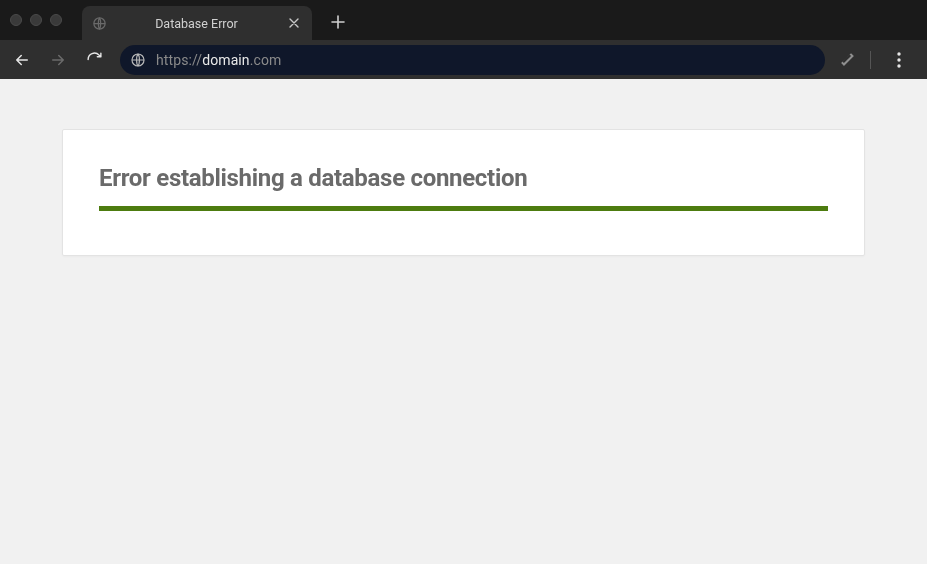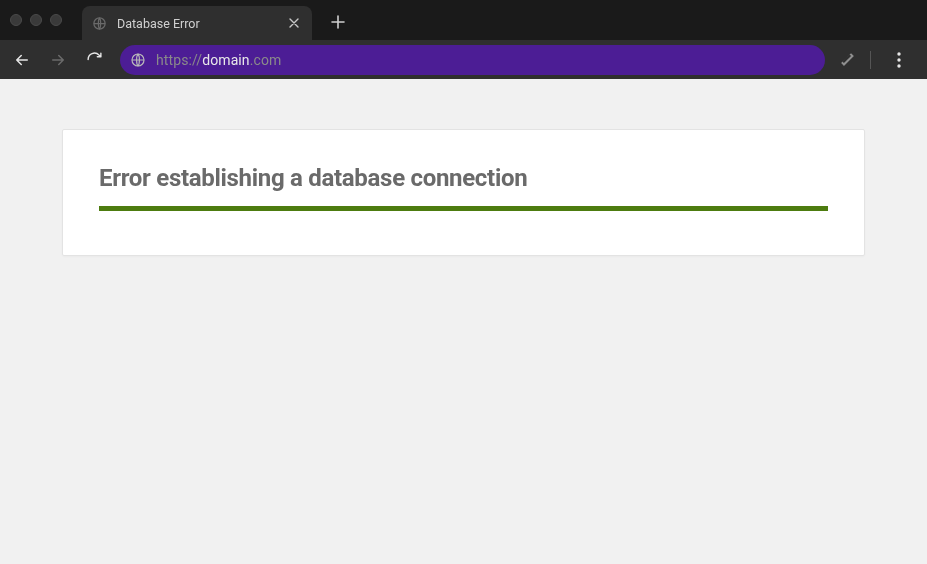--- a/index.html
+++ b/index.html
@@ -34,20 +34,21 @@
       background: #2f2f2f;
       border-radius: 8px 8px 0 0;
       display: flex;
       align-items: center;
       padding: 0 10px;
       gap: 10px;
       margin-top: 6px;
       min-width: 230px;
       color: #d0d0d0;
       font-size: 12.5px;
+      text-align: center;
     }
     .tab-favicon {
       width: 15px;
       height: 15px;
       display: flex;
       align-items: center;
       justify-content: center;
       opacity: 0.55;
     }
     .tab-title { flex: 1; }
@@ -87,21 +88,21 @@
       display: flex;
       align-items: center;
       justify-content: center;
       color: #e6e6e6;
       cursor: pointer;
     }
     .nav-btn.disabled { color: #6b6b6b; }
     .omnibox {
       flex: 1;
       height: 30px;
-      background: #4c1d95;
+      background: #0f172a;
       border-radius: 16px;
       display: flex;
       align-items: center;
       padding: 0 10px;
       gap: 10px;
       color: #e6e6e6;
       margin-left: 4px;
     }
     .site-icon { color: #b9b9b9; display: flex; align-items: center; }
     .url-text { font-size: 14px; letter-spacing: 0.1px; }

